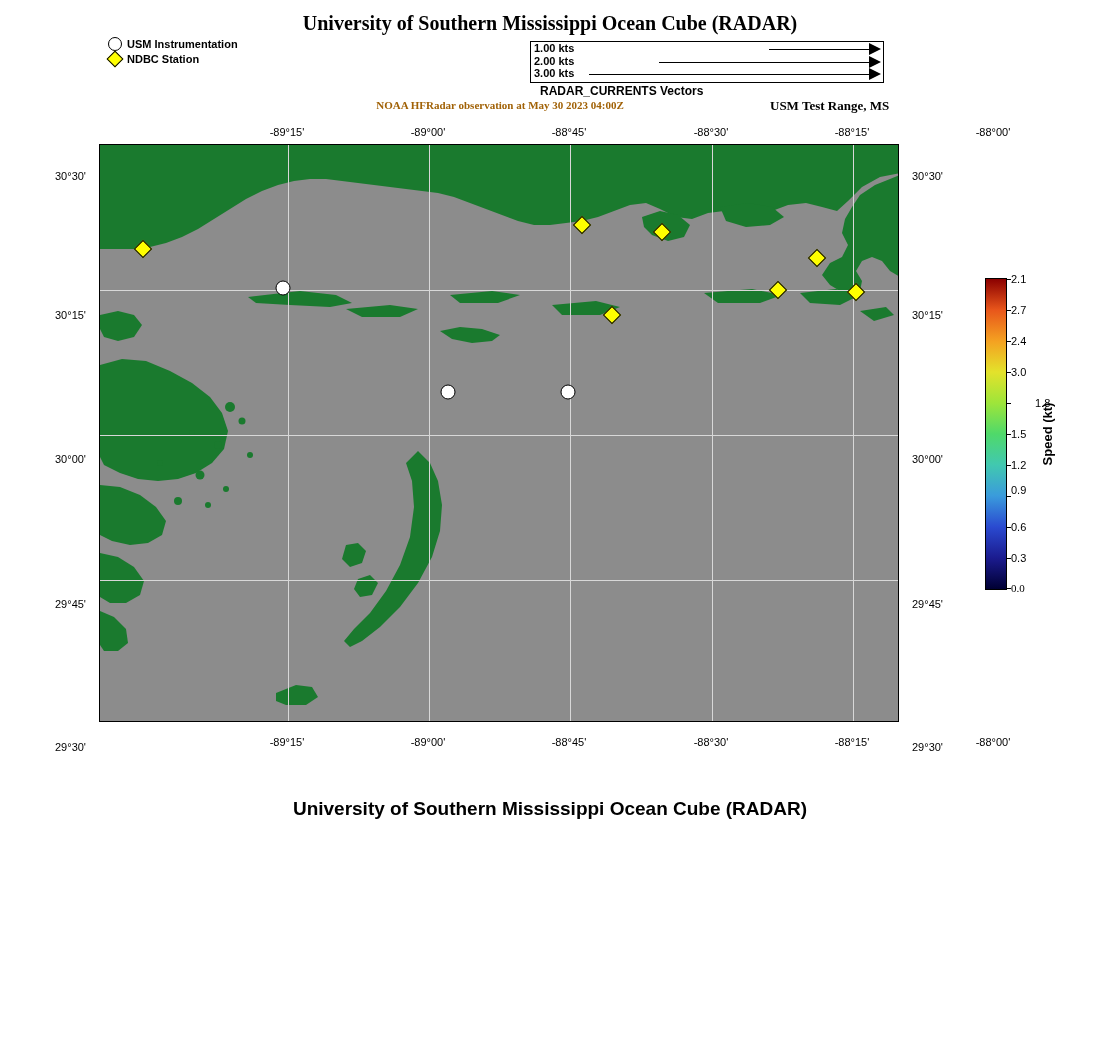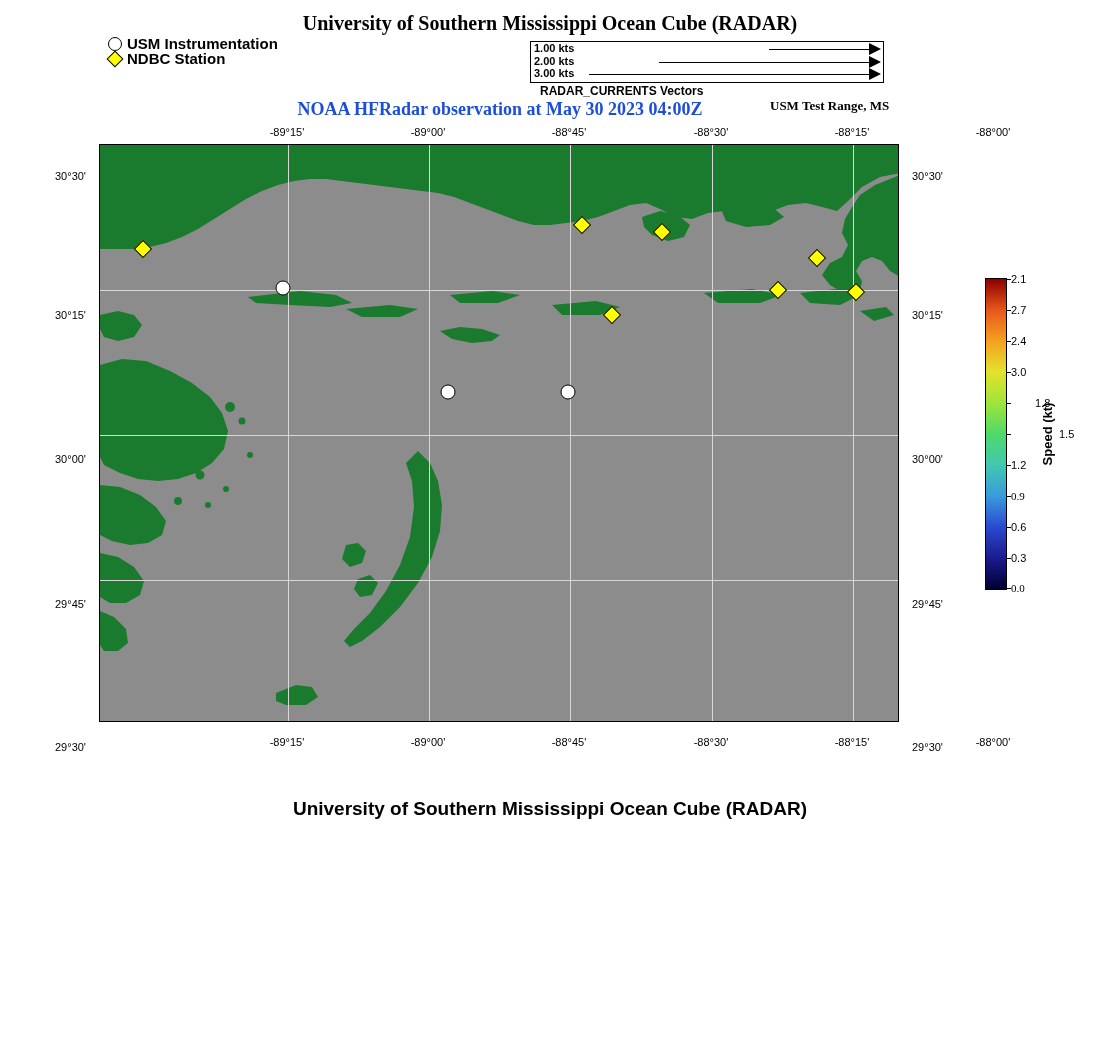--- a/index.html
+++ b/index.html
@@ -9,30 +9,30 @@
   #main-title{
     left:0;top:12px;width:1100px;text-align:center;
     font-family:"Liberation Serif",serif;font-weight:bold;font-size:20px;color:#000;
   }
   #bottom-title{
     left:0;top:798px;width:1100px;text-align:center;
     font-family:"Liberation Sans",sans-serif;font-weight:bold;font-size:19px;color:#000;
   }
   #obs-title{
     left:100px;top:99px;width:800px;text-align:center;
-    font-family:"Liberation Serif",serif;font-weight:bold;font-size:18px;color:#1d4ed8;
+    font-family:"Liberation Serif",serif;font-weight:bold;font-size:11px;color:#a16207;
   }
   #range-label{
     left:770px;top:98px;font-family:"Liberation Serif",serif;font-weight:bold;font-size:13px;color:#000;
   }
 
   
   #legend{left:108px;top:36px;width:260px;}
   .legend-row{height:15px;display:flex;align-items:center;}
-  .legend-row .lbl{font-size:15px;font-weight:bold;color:#000;font-family:"Liberation Sans",sans-serif;}
+  .legend-row .lbl{font-size:11px;font-weight:bold;color:#000;font-family:"Liberation Sans",sans-serif;}
   .marker-circle{width:12px;height:12px;border-radius:50%;background:#fff;border:1.6px solid #000;margin-right:5px;}
   .marker-diamond{width:10px;height:10px;background:#ffff00;border:1.3px solid #000;transform:rotate(45deg);margin:0 6px 0 1px;}
 
   
   #vector-box{left:530px;top:41px;width:352px;height:40px;border:1.4px solid #000;background:#fff;}
   .vrow{position:absolute;left:0;width:352px;height:13px;}
   .vrow .vlabel{position:absolute;left:3px;top:-1px;font-size:11px;font-weight:bold;color:#000;font-family:"Liberation Sans",sans-serif;}
   .vrow .vline{position:absolute;height:1px;background:#000;top:6px;}
   .vrow .vhead{position:absolute;top:0px;width:0;height:0;border-top:6px solid transparent;border-bottom:6px solid transparent;border-left:12px solid #000;}
   #vector-caption{left:540px;top:84px;width:370px;font-size:12px;font-weight:bold;color:#000;}
@@ -205,25 +205,25 @@
   <div class="cb-tick" style="top:1px;">2.1</div>
   <div class="cb-dash" style="top:32px;"></div>
   <div class="cb-tick" style="top:32px;">2.7</div>
   <div class="cb-dash" style="top:63px;"></div>
   <div class="cb-tick" style="top:63px;">2.4</div>
   <div class="cb-dash" style="top:94px;"></div>
   <div class="cb-tick" style="top:94px;">3.0</div>
   <div class="cb-dash" style="top:125px;"></div>
   <div class="cb-tick" style="top:125px;margin-left:24px;">1.8</div>
   <div class="cb-dash" style="top:156px;"></div>
-  <div class="cb-tick" style="top:156px;margin-left:48px;">1.5</div>
+  <div class="cb-tick" style="top:156px;">1.5</div>
   <div class="cb-dash" style="top:187px;"></div>
   <div class="cb-tick" style="top:187px;">1.2</div>
   <div class="cb-dash" style="top:218px;"></div>
-  <div class="cb-tick" style="top:218px;font-family:Liberation Serif, serif;">0.9</div>
+  <div class="cb-tick" style="top:212px;">0.9</div>
   <div class="cb-dash" style="top:249px;"></div>
   <div class="cb-tick" style="top:249px;">0.6</div>
   <div class="cb-dash" style="top:280px;"></div>
   <div class="cb-tick" style="top:280px;">0.3</div>
   <div class="cb-dash" style="top:310px;"></div>
   <div class="cb-tick" style="top:310px;font-family:Liberation Serif, serif;">0.0</div>
   <div id="cb-title">Speed (kt)</div>
 </div>
 
 <div class="abs" id="bottom-title">University of Southern Mississippi Ocean Cube (RADAR)</div>

